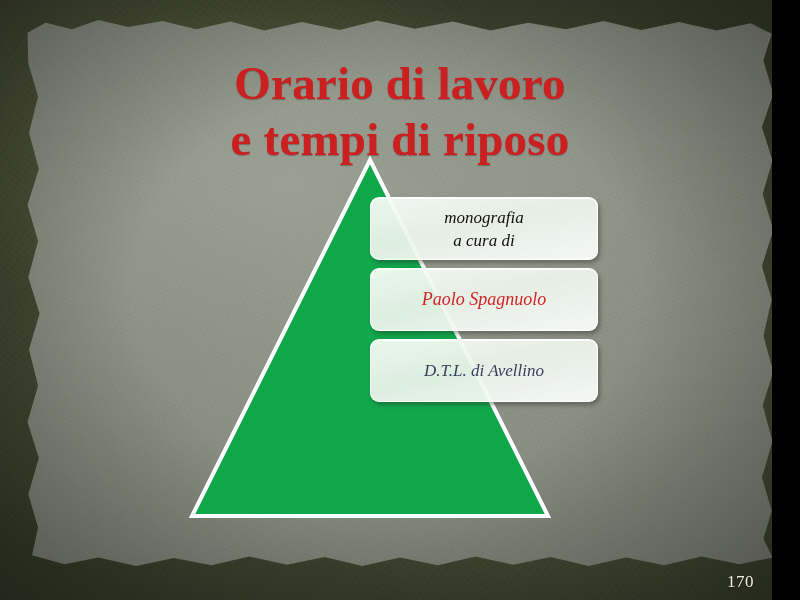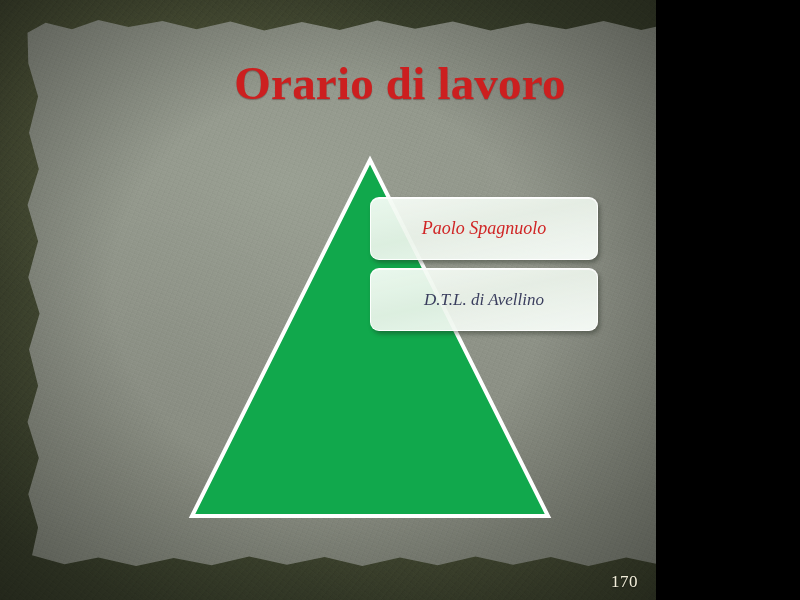--- a/index.html
+++ b/index.html
@@ -3,21 +3,21 @@
 <meta charset="utf-8">
 <title>Orario di lavoro e tempi di riposo</title>
 <style>
   html, body {
     margin: 0;
     padding: 0;
     background: #000;
   }
   #slide {
     position: relative;
-    width: 656px;
+    width: 772px;
     height: 600px;
     overflow: hidden;
     font-family: "Liberation Serif", "DejaVu Serif", serif;
     background: #3e4430;
   }
 
   
   .frame-base {
     position: absolute;
     inset: 0;
@@ -179,30 +179,35 @@
   <div class="frame-grain"></div>
 
   <div class="paper">
     <div class="paper-grain"></div>
   </div>
 
   <div class="frame-vignette"></div>
 
   <h1 class="title">
     <span class="title-line">Orario di lavoro</span>
+    <span class="title-line">e tempi di riposo</span>
   </h1>
 
   <div class="pyramid">
     <svg width="380" height="372" viewBox="0 0 380 372" aria-hidden="true">
       <polygon points="190,8 368,364 12,364" fill="#11a84c" stroke="#ffffff" stroke-width="4" stroke-linejoin="miter"></polygon>
     </svg>
   </div>
 
   <div class="boxes">
 
+    <div class="box dark">
+      <span class="box-line">monografia</span>
+      <span class="box-line">a cura di</span>
+    </div>
 
     <div class="box red">
       <span class="box-line">Paolo Spagnuolo</span>
     </div>
 
 
     <div class="box blue">
       <span class="box-line">D.T.L. di Avellino</span>
     </div>
 

